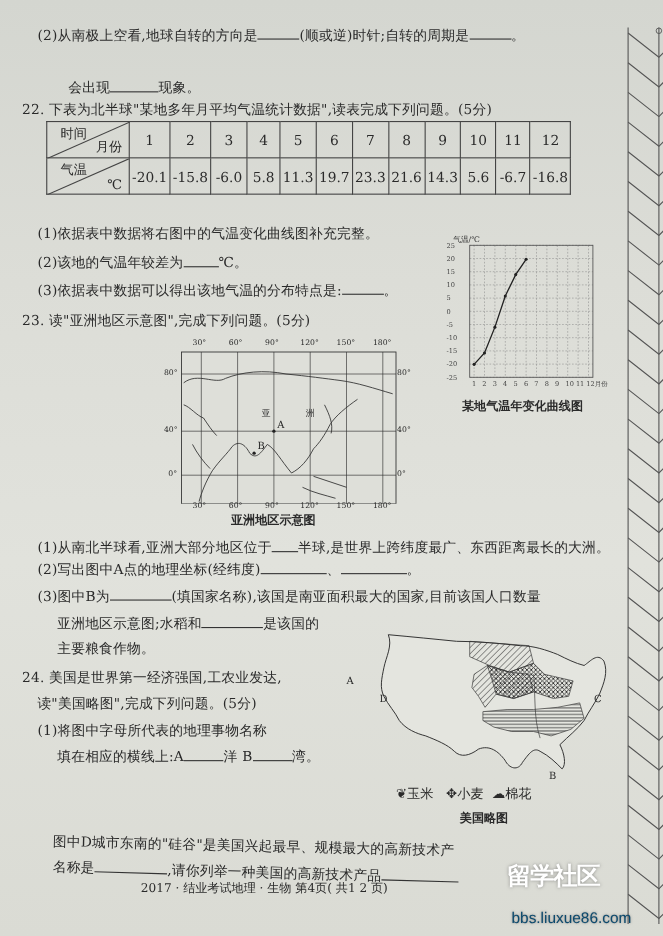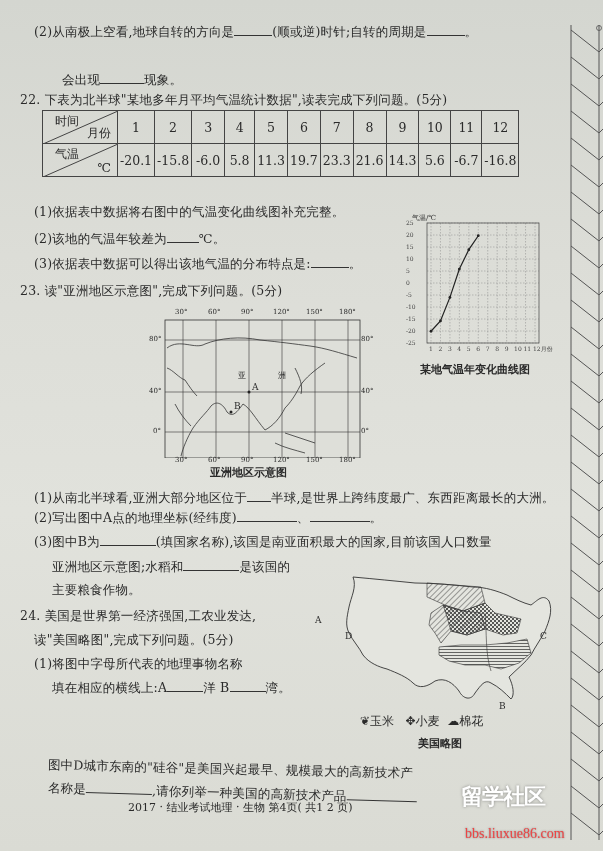--- a/index.html
+++ b/index.html
@@ -63,22 +63,22 @@
   }
   .wm-big {
     position: absolute; left: 6px; top: 2px;
     font-family: "DejaVu Sans", sans-serif;
     font-size: 22px; font-weight: bold; color: #ffffff;
     text-shadow: 0 0 3px rgba(80,80,80,0.6);
     letter-spacing: -1px;
   }
   .wm-url {
     position: absolute; left: 10px; top: 46px;
-    font-family: Liberation Serif, serif;
-    font-size: 14px; color: #ef4444;
+    font-family: Liberation Sans, sans-serif;
+    font-size: 14px; color: #0c4a6e;
     text-shadow: 0 0 2px rgba(80,80,80,0.7);
   }
   .footer { position: absolute; left: 128px; top: 800px; font-size: 11px; }
 </style>
 </head>
 <body>
 
 <div class="page">
 
   <div class="line" style="left:34px; top:24px;">

